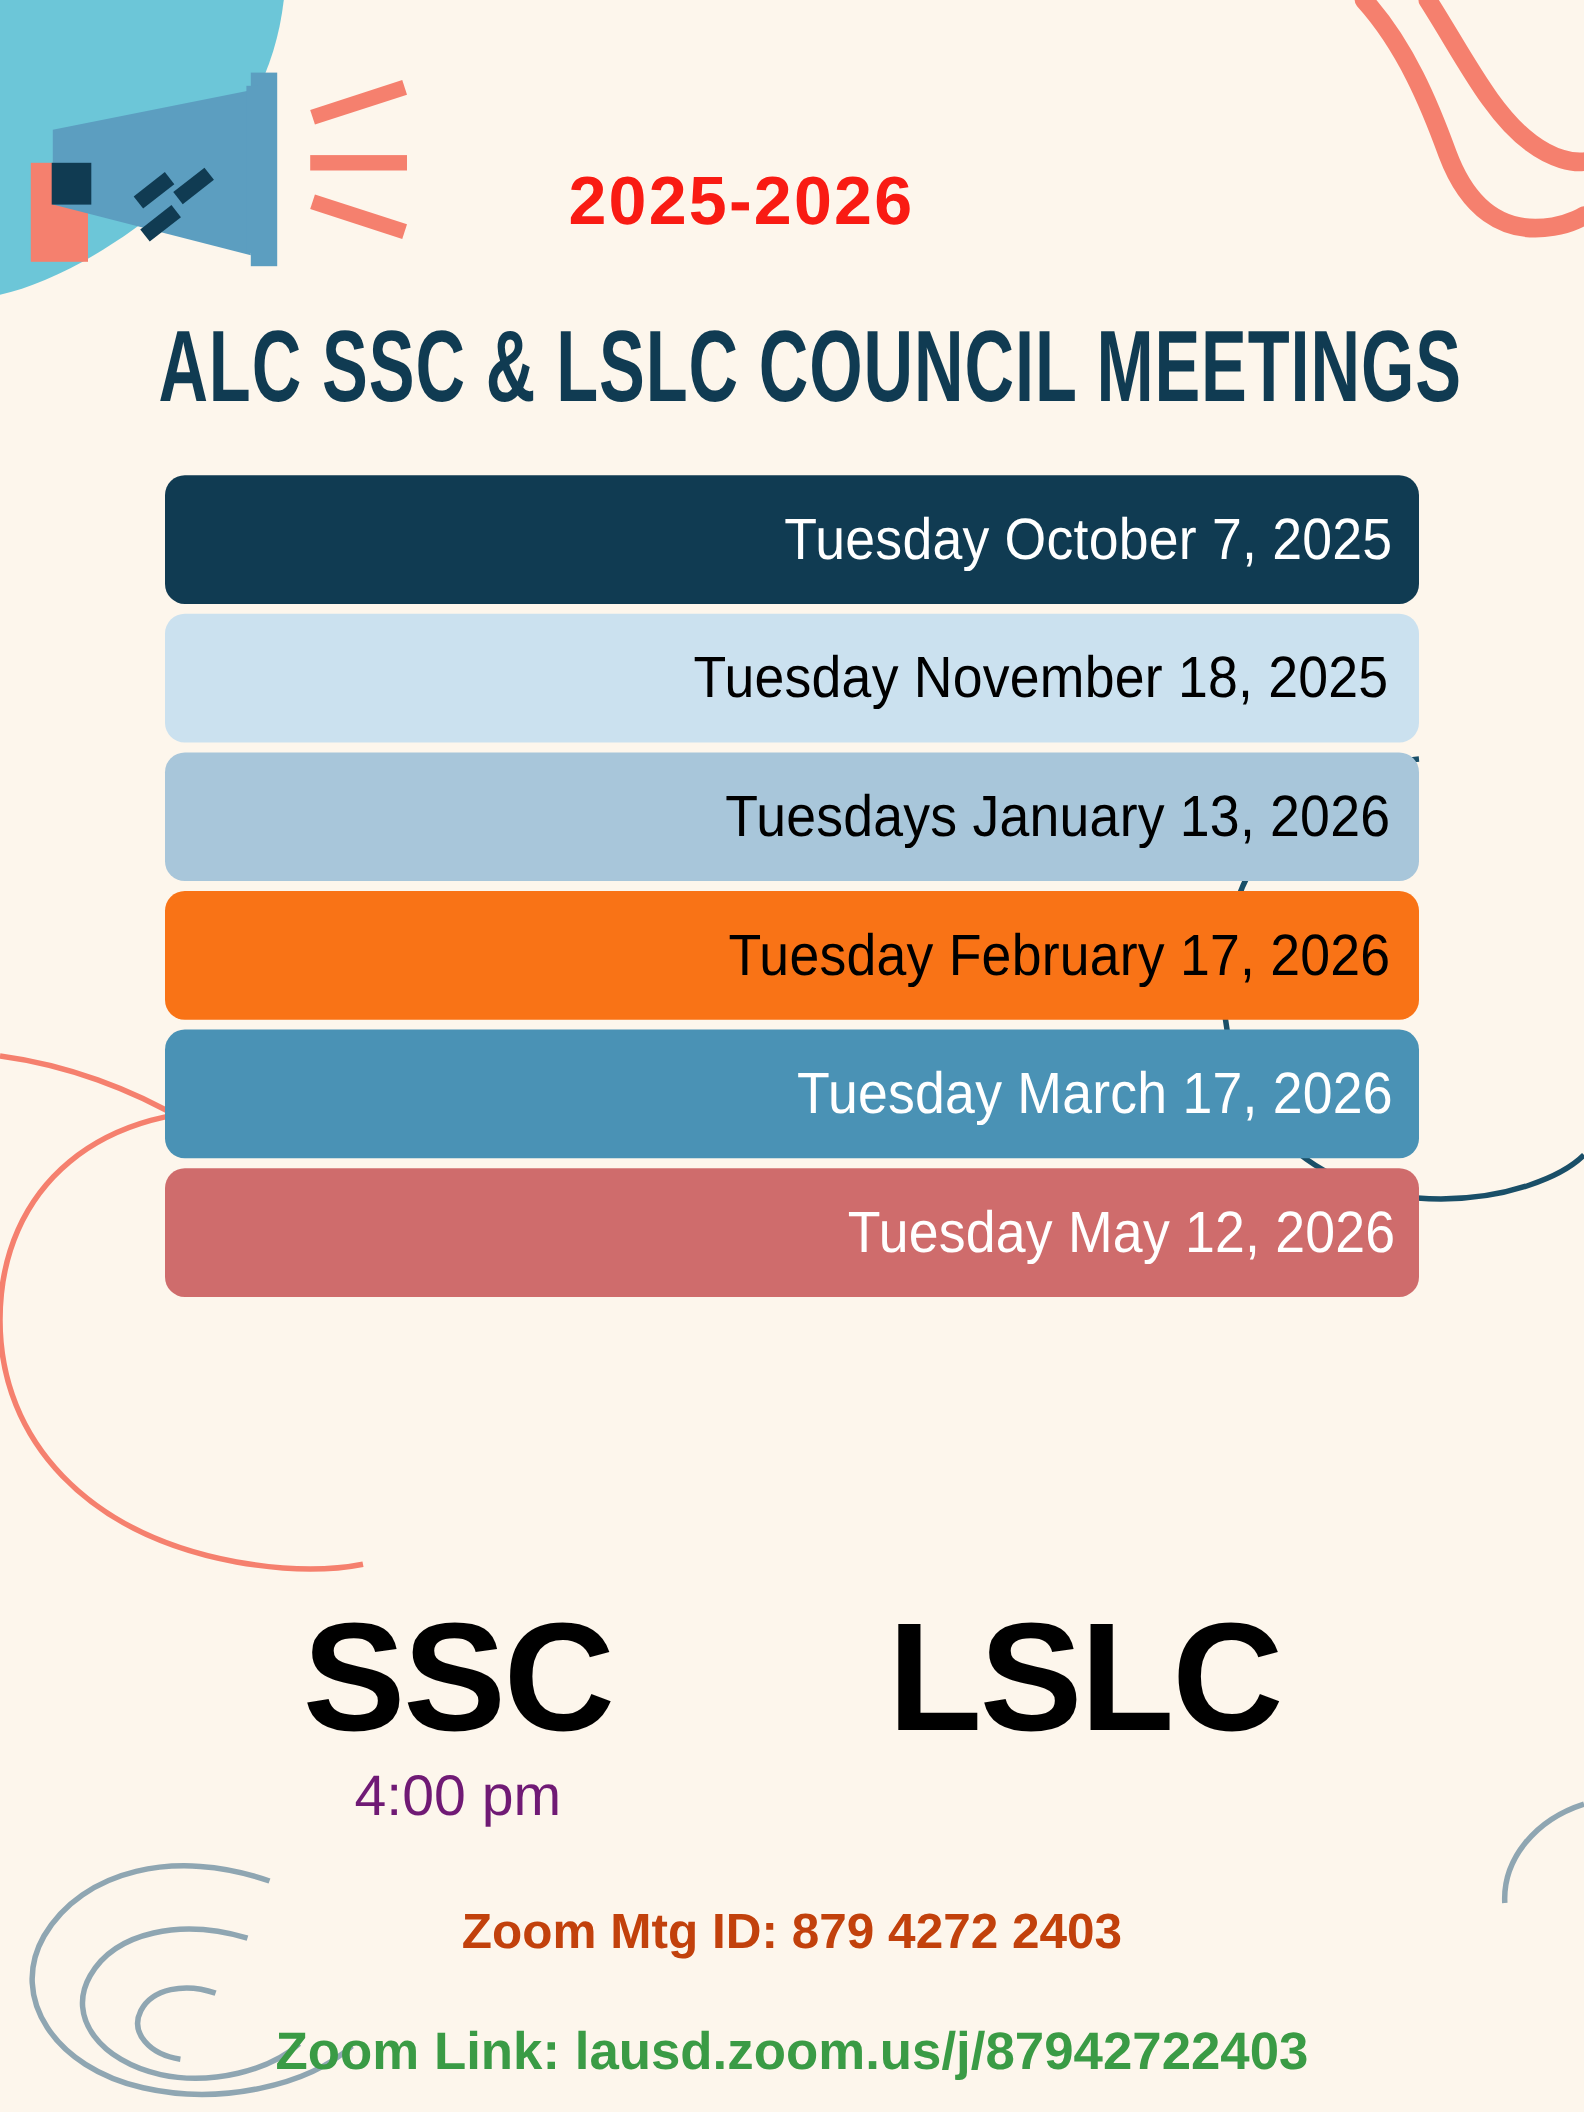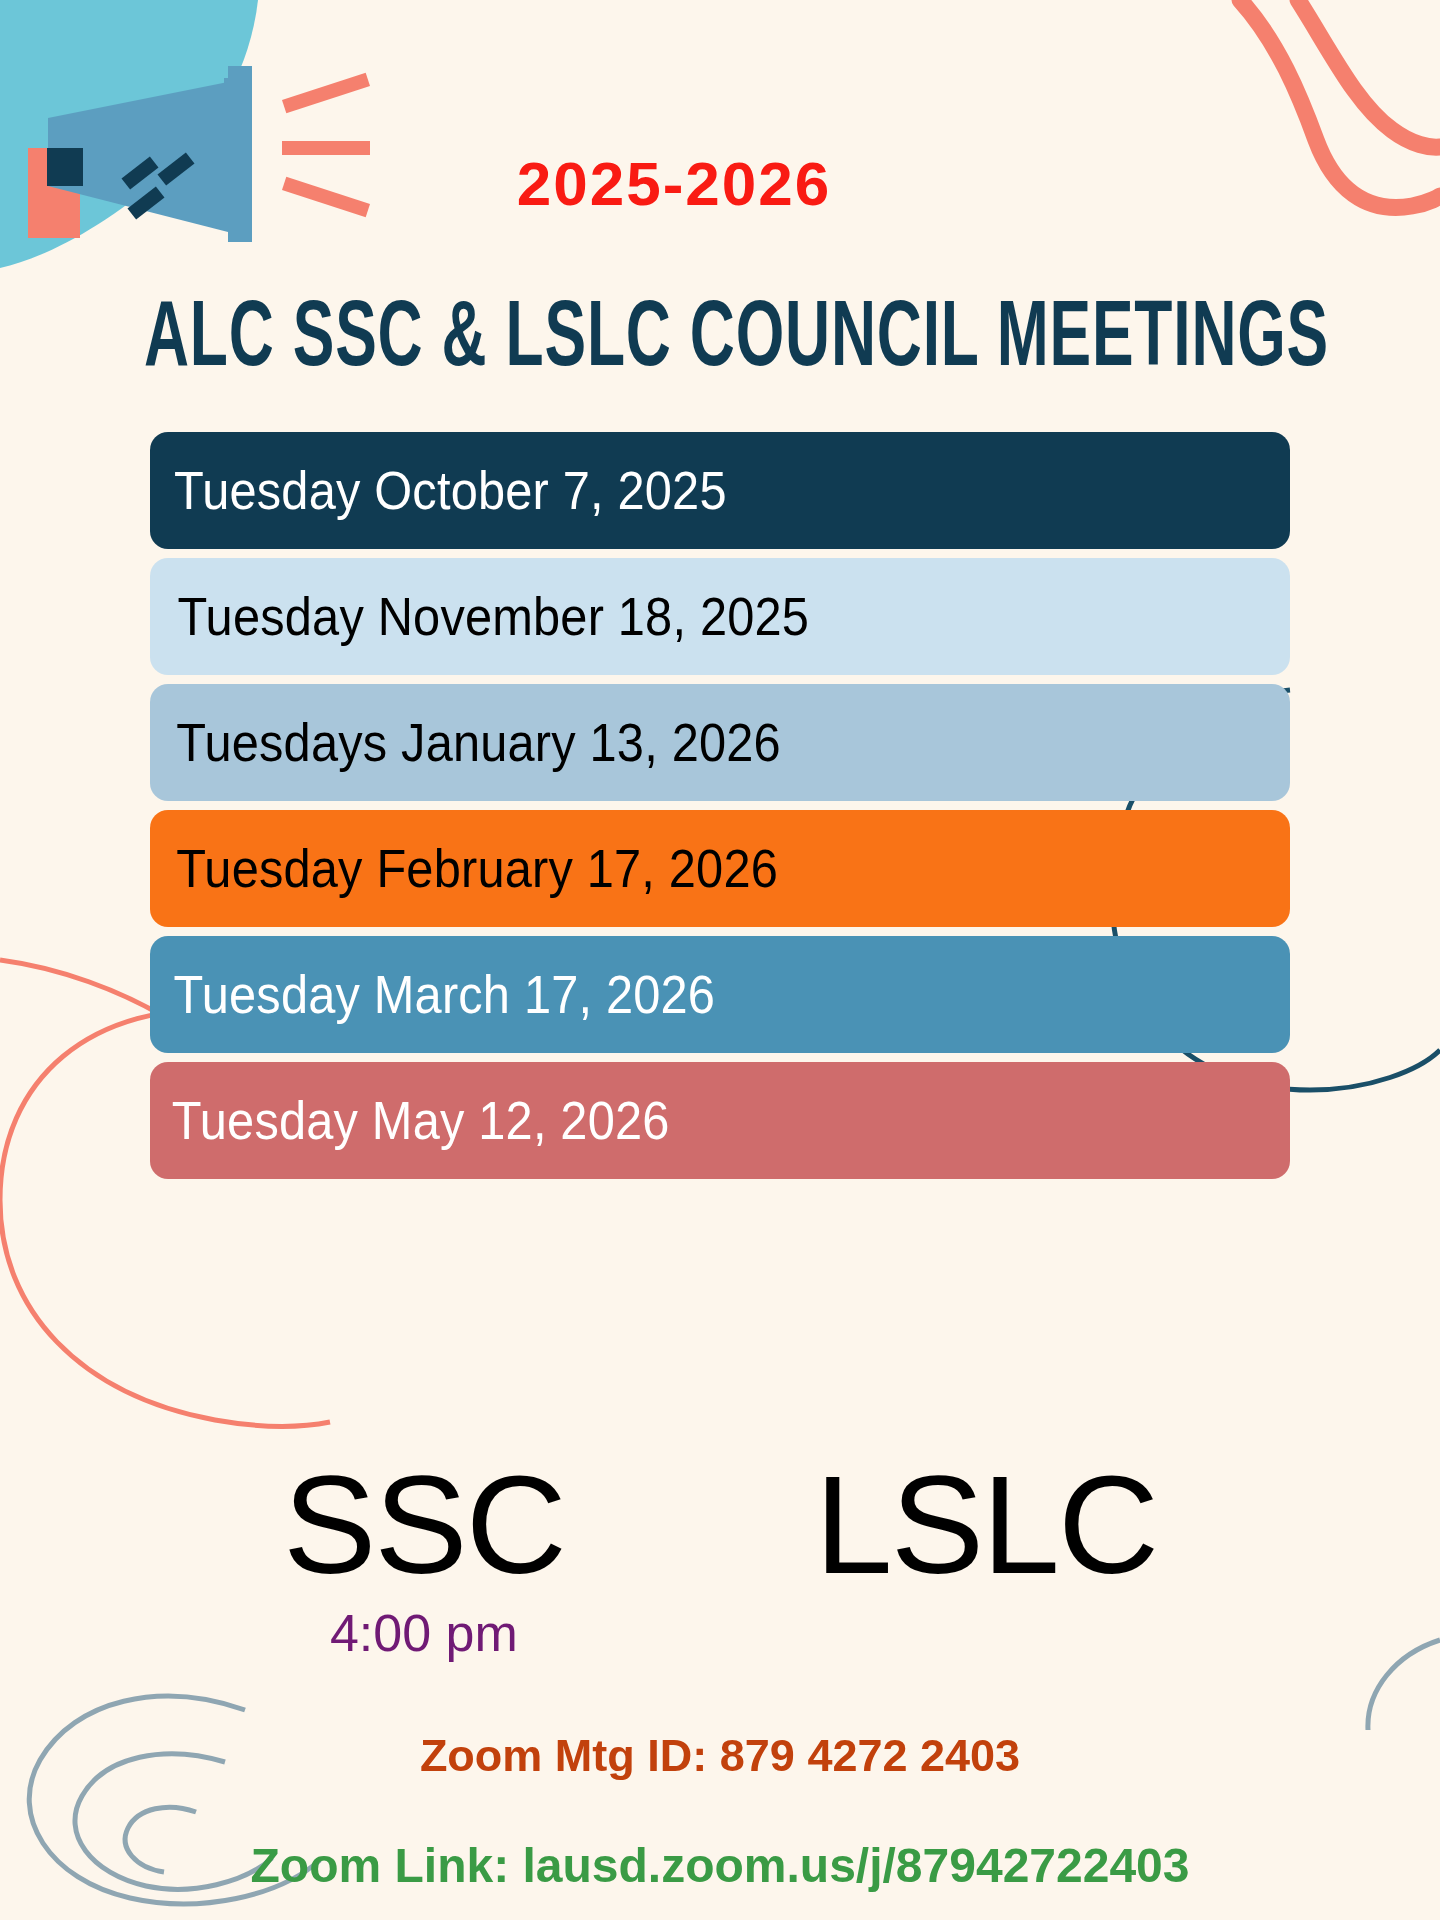--- a/index.html
+++ b/index.html
@@ -49,21 +49,21 @@
     align-items:center;
     gap:9px;
     z-index:3;
   }
   .bar {
     width:1140px;
     height:117px;
     border-radius:18px;
     display:flex;
     align-items:center;
-    justify-content:flex-start;
+    justify-content:flex-end;
   }
   .bar-text {
     font-size:53px;
     font-weight:400;
     letter-spacing:0.2px;
     transform:scaleX(0.92);
     white-space:nowrap;
   }
 
   
@@ -71,21 +71,21 @@
     position:absolute;
     top:1455px; left:0; width:1440px;
     display:flex;
     justify-content:center;
     gap:250px;
     z-index:3;
   }
   .council { text-align:center; }
   .council-name {
     font-size:140px;
-    font-weight:400;
+    font-weight:700;
     color:#000;
     line-height:1.0;
     letter-spacing:-2px;
   }
   .council-time {
     margin-top:8px;
     font-size:52px;
     font-weight:400;
     color:#701a75;
   }

